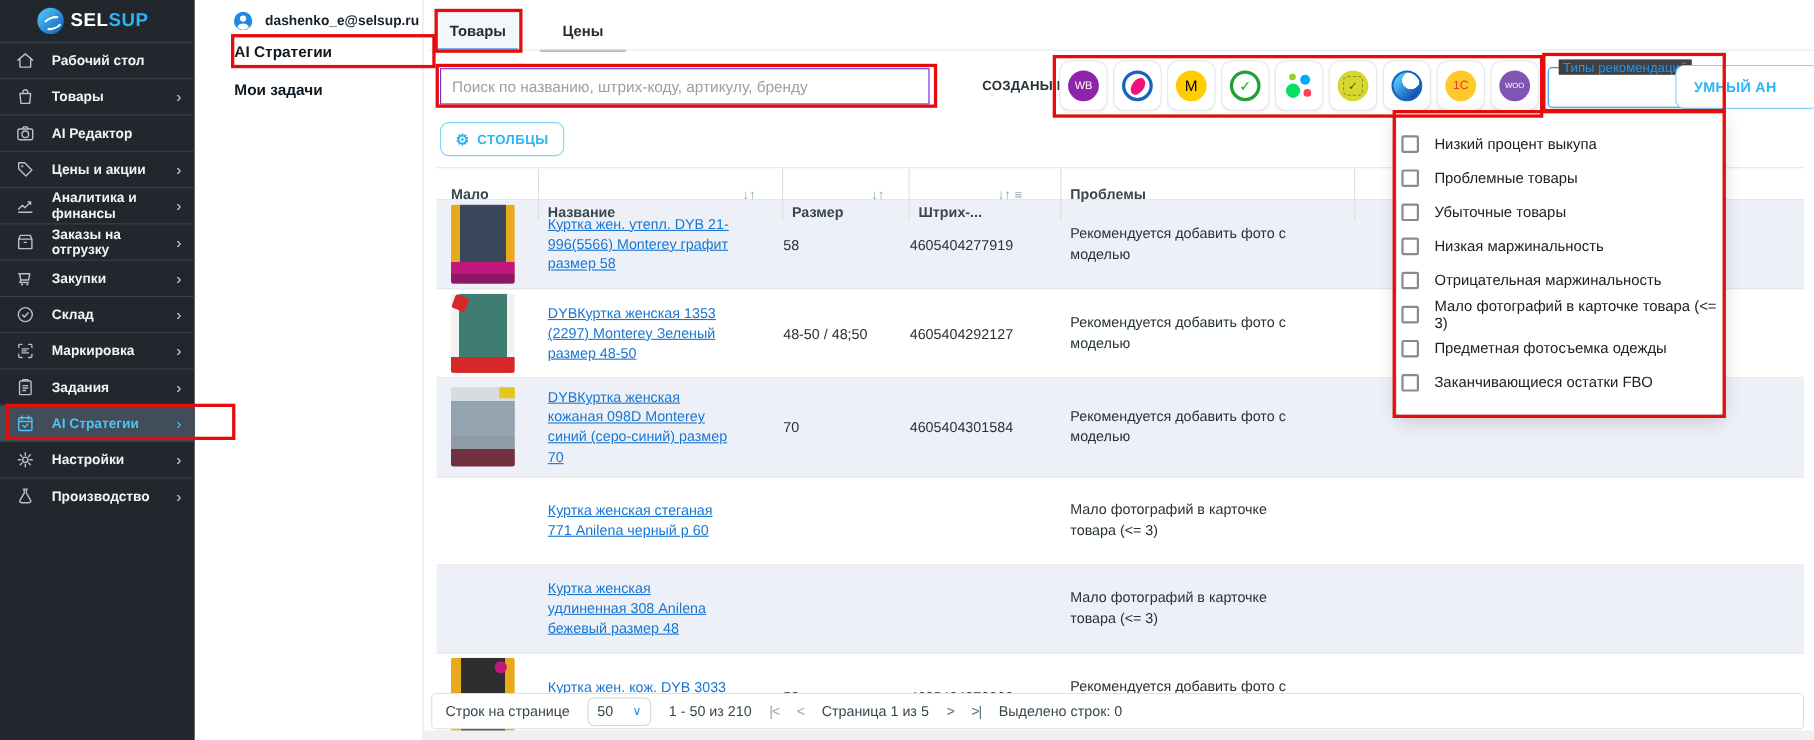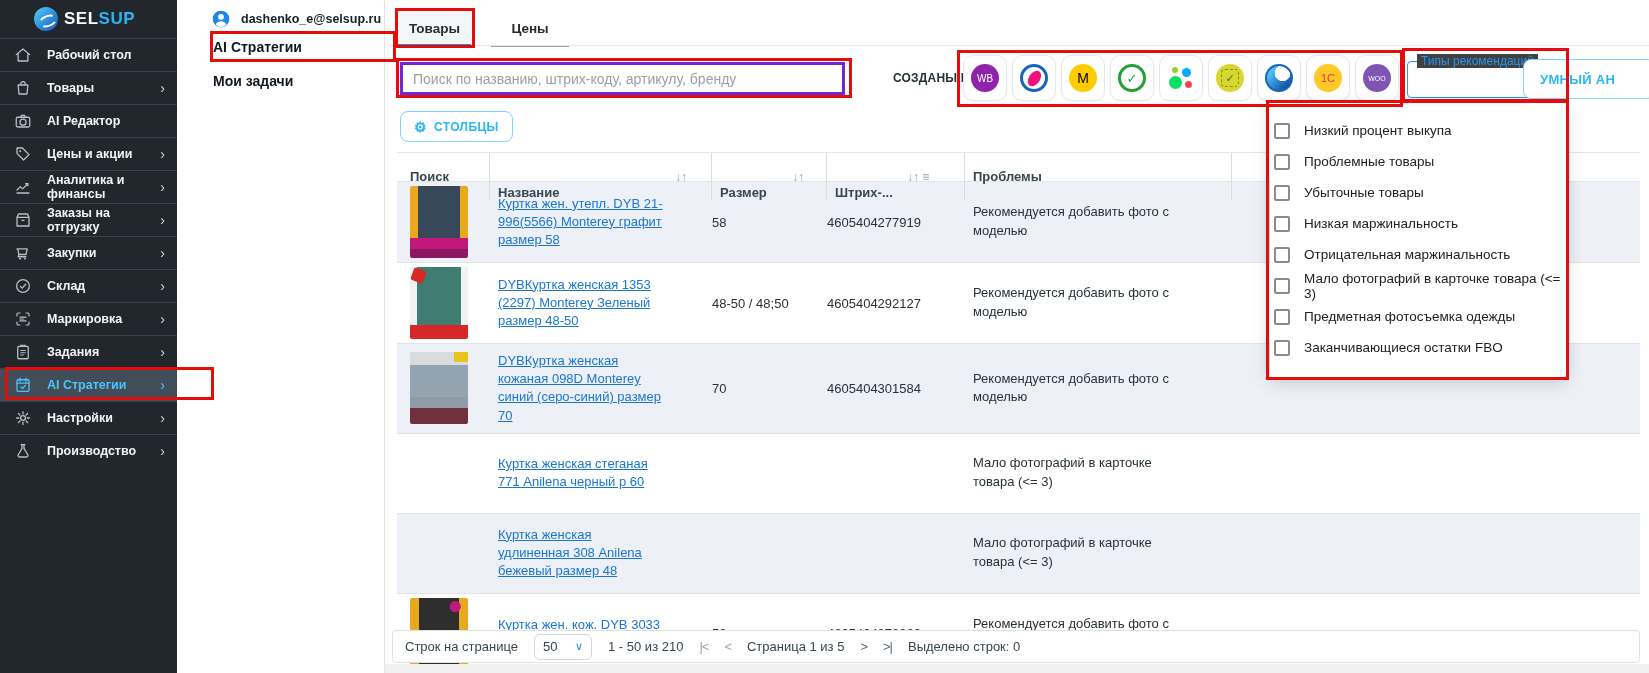--- a/index.html
+++ b/index.html
@@ -31,21 +31,21 @@
 
   
   .main { position:absolute; left:385px; top:0; width:1264px; height:673px; background:#fff; }
   .tabline { position:absolute; left:5px; right:0; top:45px; height:1px; background:#e8e8e8; }
   .tab { position:absolute; top:10px; height:36px; display:flex; align-items:center; justify-content:center; font-size:13.5px; font-weight:bold; color:#2b2b2b; cursor:pointer; }
   .tab-products { left:13px; width:73px; background:#f3f7fa; }
   .tab-products::after { content:""; position:absolute; left:0; right:0; bottom:-1px; height:3px; background:#1e88e5; }
   .tab-prices { left:112px; width:66px; }
   .tab-prices::after { content:""; position:absolute; left:-6px; right:-6px; bottom:-1px; height:2px; background:#9e9e9e; }
 
-  .search { position:absolute; left:15px; top:62px; width:445px; height:33px; border:3px solid #6d28d9; font-size:14px; color:#333; padding:0 10px; outline:none; }
+  .search { position:absolute; left:15px; top:62px; width:445px; height:33px; border:1px solid #6d28d9; font-size:14px; color:#333; padding:0 10px; outline:none; }
   .search::placeholder { color:#9aa0a6; }
 
   .created-label { position:absolute; left:508px; top:71px; font-size:12px; font-weight:bold; color:#263238; letter-spacing:.2px; }
   .mp-row { position:absolute; left:578px; top:55px; display:flex; gap:5px; }
   .mp-btn { width:44px; height:46px; background:#fff; border:1px solid #e4e8ec; border-radius:10px; display:flex; align-items:center; justify-content:center; cursor:pointer; box-shadow:0 1px 2px rgba(0,0,0,.04); }
   .mp-circle { width:28px; height:28px; border-radius:50%; display:flex; align-items:center; justify-content:center; font-weight:normal; position:relative; }
   .mp-ozon { border:3px solid #1565c0; background:#fff; }
   .mp-ozon::after { content:""; width:11px; height:17px; border-radius:50%; background:#f1117e; transform:rotate(35deg); }
   .mp-sber { border:3px solid #21a038; background:#fff; color:#21a038; font-size:13px; }
   .mp-avito { background:#fff; }
@@ -307,21 +307,21 @@
     <div class="smart-btn">УМНЫЙ АН</div>
 
     <div class="columns-btn">
       <span class="gear-glyph">⚙</span>
       <span>СТОЛБЦЫ</span>
     </div>
 
     <div class="tbl">
       <div class="tbl-grid thead">
         <div></div>
-        <div class="th-photo">Поиск</div>
+        <div class="th-photo">Мало</div>
         <div class="th-pad">Название</div>
         <div class="th-sort">↓↑</div>
         <div class="th-pad">Размер</div>
         <div class="th-sort">↓↑</div>
         <div class="th-pad">Штрих-...</div>
         <div class="th-sort"><span>↓↑</span>&nbsp;<span>≡</span></div>
         <div class="th-problems">Проблемы</div>
         <div></div>
       </div>
       <div id="table-body">

